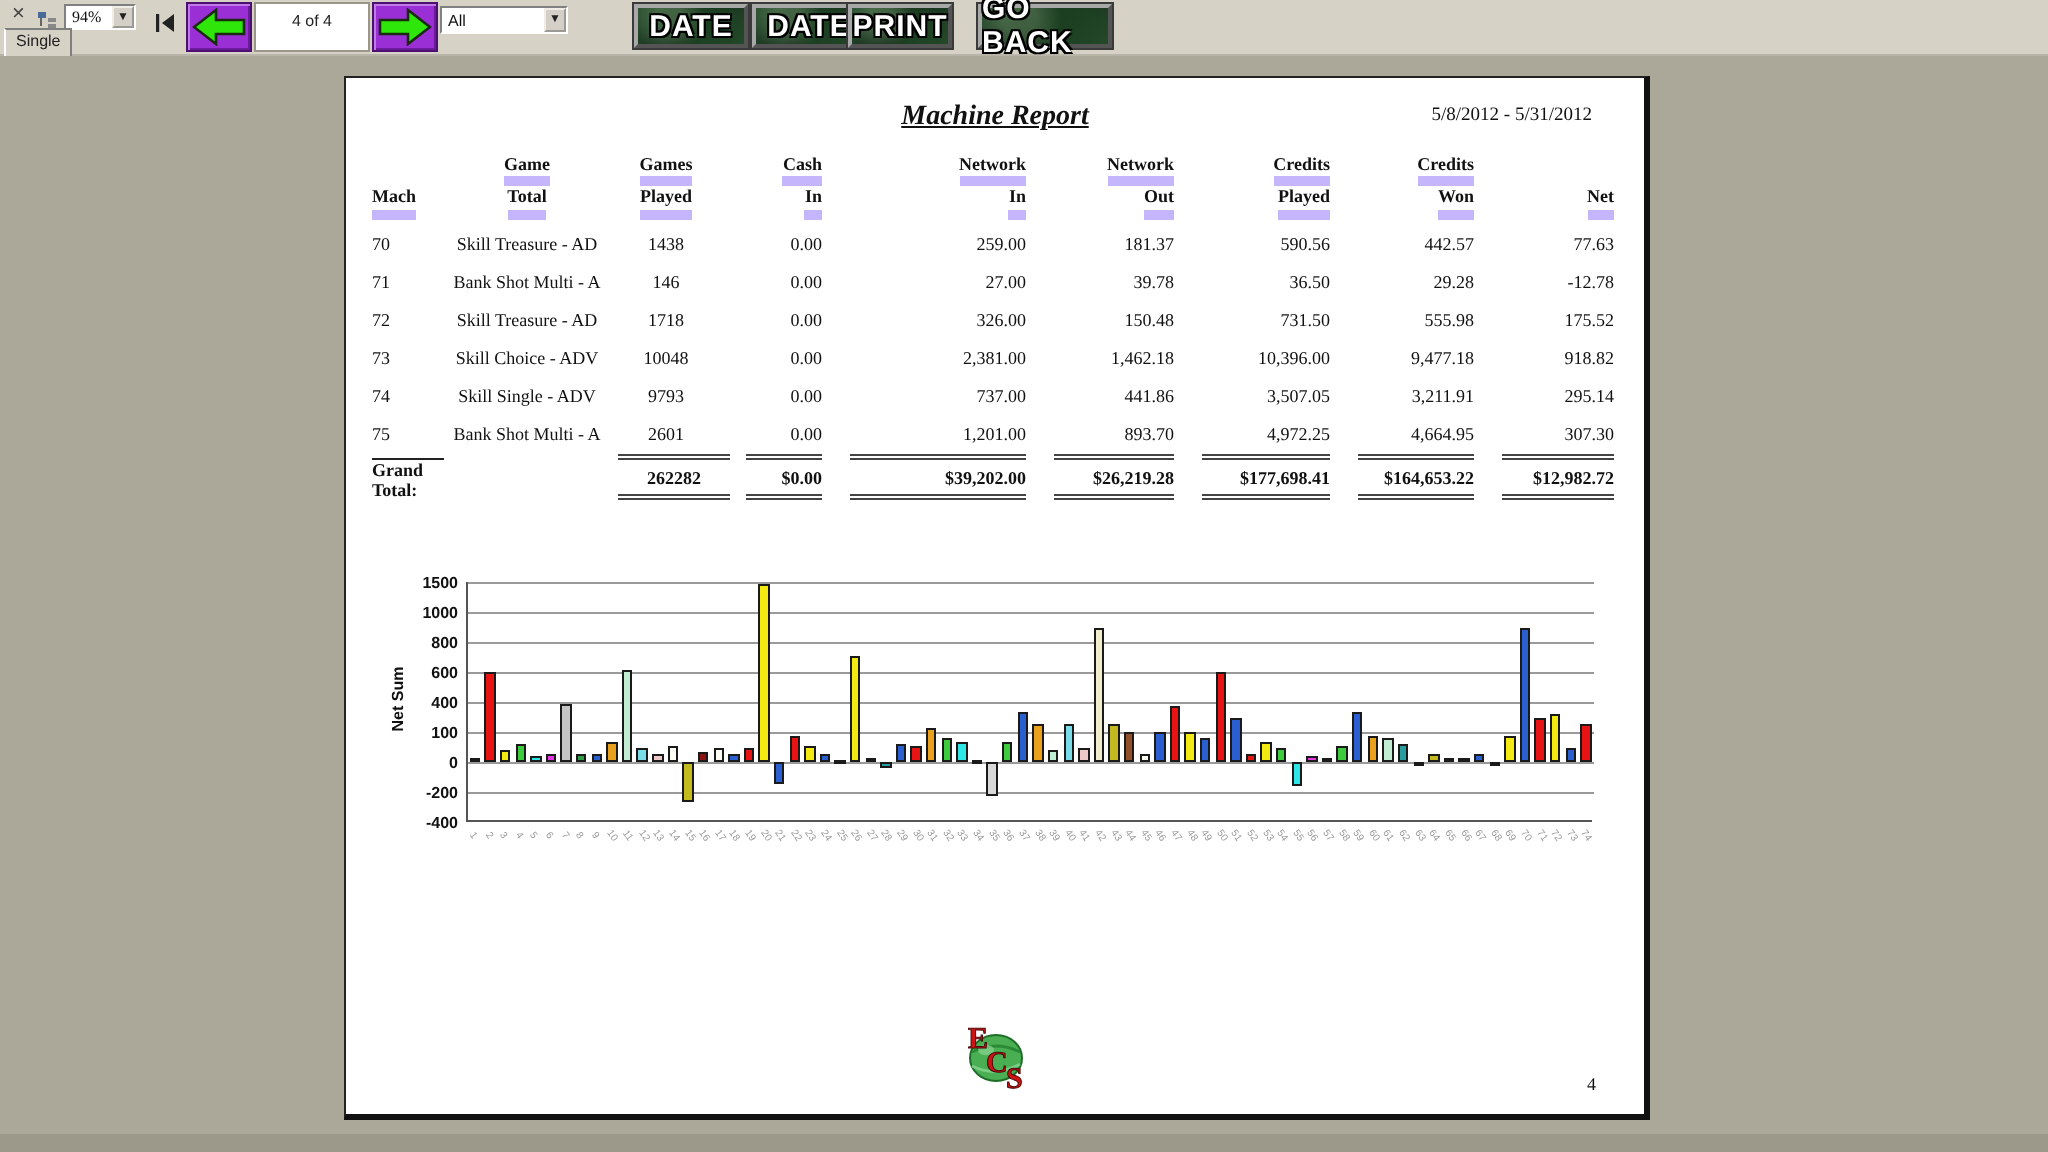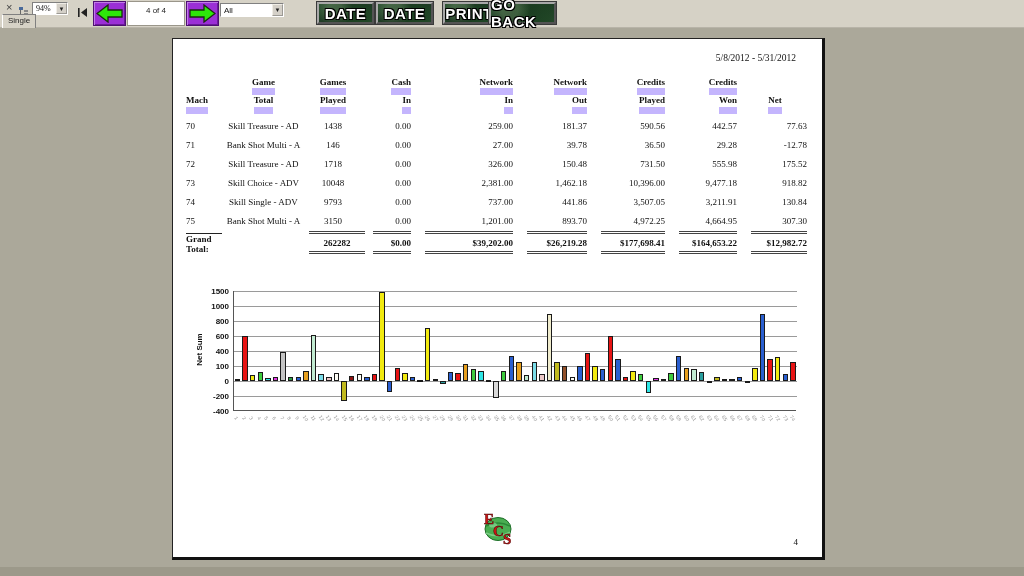--- a/index.html
+++ b/index.html
@@ -26,42 +26,42 @@
   .filter-combo { left:220px; top:3px; width:64px; height:14px; }
   .marble-button { position:absolute; top:2px; height:22px; color:#fff; font-weight:bold; font-size:15px;
       letter-spacing:.5px; font-family:"Liberation Sans",sans-serif;
       text-shadow:-1px -1px 0 #000, 1px -1px 0 #000, -1px 1px 0 #000, 1px 1px 0 #000;
       background-color:#1d3a22;
       background-image:radial-gradient(circle at 30% 30%, rgba(130,170,120,.35) 0 18%, transparent 45%),
                        radial-gradient(circle at 72% 65%, rgba(30,70,35,.7) 0 25%, transparent 55%),
                        linear-gradient(135deg,#2c5132,#14281a 55%,#2a4c30);
       border:2px outset #a8a8a8; box-shadow:0 0 0 1px #3a3a3a; display:flex; align-items:center; justify-content:center; cursor:pointer;margin-left:28px; }
   .btn-date { left:289px; width:57px; } .btn-save { left:348px; width:57px; }
-  .btn-print { left:415px; width:52px; } .btn-goback { left:461px; width:67px; }
+  .btn-print { left:396px; width:52px; } .btn-goback { left:461px; width:67px; }
   .preview-tab { position:absolute; left:2px; top:14px; height:14px; padding:1px 5px 0 5px; background:#d6d2c6;
       border:1px solid #808080; border-left-color:#fff; border-bottom:none; font-size:8px; color:#222; }
 
   .bottom-strip { position:absolute; left:0; bottom:0; width:1024px; height:9px; background:#9c998a; }
 
   
   .page { position:absolute; left:172px; top:38px; width:653px; height:522px; background:#fff;
           border:1px solid #222; border-right:3px solid #111; border-bottom:3px solid #111;
           font-family:"Liberation Serif", serif; color:#111; }
   .report-title { position:absolute; top:12px; left:0; width:100%; text-align:center;
           font-size:14px; font-weight:bold; font-style:italic; text-decoration:underline; }
   .date-range { position:absolute; top:14px; right:26px; font-size:9.5px; }
 
   table.rpt { position:absolute; top:38px; left:13px; width:627px; border-collapse:collapse;
           table-layout:fixed; font-size:9px; }
   table.rpt th { font-weight:bold; vertical-align:bottom; padding-bottom:3px; font-size:9px; }
-  table.rpt th .hl { border-bottom:7px solid #c4b5fd; display:inline-block; line-height:1.25; }
+  table.rpt th .hl { border-bottom:5px solid #c4b5fd; display:inline-block; line-height:1.25; }
   table.rpt td { height:19px; vertical-align:middle; }
   .c0 { text-align:left; } .c1 { text-align:center; } .c2 { text-align:center; }
   .c3,.c4,.c5,.c6,.c7,.c8 { text-align:right; padding-right:6px; }
-  th.c0 { text-align:left; } th.c8 { text-align:center; }
+  th.c0 { text-align:left; } th.c8 { }
   .total-label { vertical-align:top !important; font-weight:bold; padding-top:2px; }
   .grand-line { display:inline-block; border-top:1px solid #222; padding-right:10px; }
   .total-cell > div { border-top:3px double #444; border-bottom:3px double #444;
           font-weight:bold; padding:4px 0 3px 0; margin-left:8px; }
 
   
   .chart-title { position:absolute; top:212px; left:0; width:100%; text-align:center;
           font-family:"Liberation Sans",sans-serif; font-weight:bold; font-size:13.5px; color:#151515; }
   .plot { position:absolute; left:60px; top:252px; width:563px; height:120px;
           border-left:1px solid #555; border-bottom:1px solid #555; }
@@ -119,20 +119,21 @@
       <span class="combo-btn">▼</span>
     </div>
     <div class="marble-button btn-date">DATE</div>
     <div class="marble-button btn-save">DATE</div>
     <div class="marble-button btn-print">PRINT</div>
     <div class="marble-button btn-goback">GO BACK</div>
     <div class="preview-tab">Single</div>
   </div>
 
   <div class="page">
+    <div class="report-title">Machine Report</div>
     <div class="date-range">5/8/2012 - 5/31/2012</div>
 
     <table class="rpt">
       <colgroup>
         <col style="width:40px">
           <col style="width:75px">
           <col style="width:64px">
           <col style="width:52px">
         <col style="width:102px">
           <col style="width:74px">
@@ -200,26 +201,26 @@
           </tr>
           <tr>
             <td class="c0">74</td>
             <td class="c1">Skill Single - ADV</td>
             <td class="c2">9793</td>
             <td class="c3">0.00</td>
             <td class="c4">737.00</td>
             <td class="c5">441.86</td>
             <td class="c6">3,507.05</td>
             <td class="c7">3,211.91</td>
-            <td class="c8">130.84</td>
+            <td class="c8">295.14</td>
           </tr>
           <tr>
             <td class="c0">75</td>
             <td class="c1">Bank Shot Multi - A</td>
-            <td class="c2">3150</td>
+            <td class="c2">2601</td>
             <td class="c3">0.00</td>
             <td class="c4">1,201.00</td>
             <td class="c5">893.70</td>
             <td class="c6">4,972.25</td>
             <td class="c7">4,664.95</td>
             <td class="c8">307.30</td>
           </tr>
           <tr>
             <td colspan="2" class="c0 total-label"><span class="grand-line">Grand</span><br>Total:</td>
             <td class="c2 total-cell">

